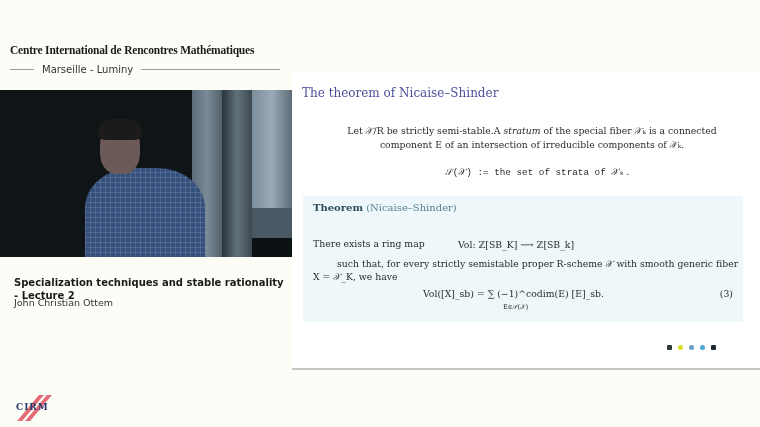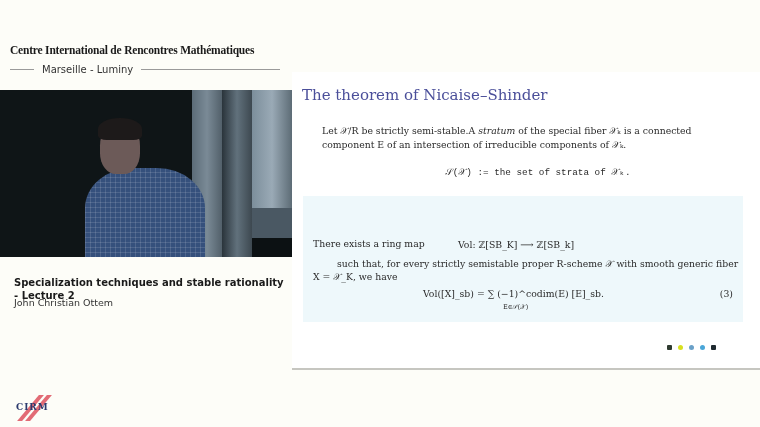--- a/index.html
+++ b/index.html
@@ -55,25 +55,25 @@
     }
     .logo .stripe { position: absolute; width: 5px; height: 26px; background: #e26b75; transform: skewX(-40deg); top: -1px; }
     .logo .txt { position: absolute; left: 2px; top: 6px; font-family: "DejaVu Serif", serif; font-weight: bold; font-size: 9px; color: #2c3a6e; letter-spacing: 1px; }
 
     .slide {
       position: absolute; left: 292px; top: 72px; width: 468px; height: 296px;
       background: #ffffff;
     }
     .slide-title {
       position: absolute; left: 10px; top: 14px;
-      font-family: "DejaVu Serif", serif; font-size: 15px; color: #4b4f9a;
+      font-family: "DejaVu Serif", serif; font-size: 12px; color: #4b4f9a;
     }
     .para {
       position: absolute; left: 30px; top: 52px; width: 420px;
-      font-family: "DejaVu Serif", serif; font-size: 9.3px; line-height: 14px; color: #2a2a2a;
+      font-family: "DejaVu Serif", serif; font-size: 9.3px; line-height: 14px; color: #2a2a2a; text-align: center;
     }
     .para i { font-style: italic; }
     .def {
       position: absolute; left: 0; width: 492px; top: 94px; text-align: center;
       font-family: Liberation Mono, monospace; font-size: 9.3px; color: #2a2a2a;
     }
     .thm-box {
       position: absolute; left: 11px; top: 124px; width: 440px; height: 126px;
       background: #eef8fb;
     }
@@ -127,20 +127,24 @@
 </div>
 
 <div class="slide">
   <div class="slide-title">The theorem of Nicaise–Shinder</div>
   <div class="para">
     <span>Let 𝒳/R be strictly semi-stable.A </span><i>stratum</i><span> of the special fiber 𝒳ₖ is a connected component E of an intersection of irreducible components of 𝒳ₖ.</span>
   </div>
   <div class="def">𝒮(𝒳) := the set of strata of 𝒳ₖ.</div>
 
   <div class="thm-box">
+    <div class="thm-head">
+      <b>Theorem</b>
+      <span>(Nicaise–Shinder)</span>
+    </div>
     <div class="thm-line" style="left:10px; top:42px;">There exists a ring map</div>
     <div class="thm-line" style="left:155px; top:43px;text-align:right;">Vol: ℤ[SB_K] ⟶ ℤ[SB_k]</div>
     <div class="thm-line" style="left:10px; top:62px;margin-left:24px;">such that, for every strictly semistable proper R-scheme 𝒳 with smooth generic fiber</div>
     <div class="thm-line" style="left:10px; top:75px;">X = 𝒳_K, we have</div>
     <div class="thm-line" style="left:120px; top:92px;">Vol([X]_sb) = ∑ (−1)^codim(E) [E]_sb.</div>
     <div class="sumsub">E∈𝒮(𝒳)</div>
     <div class="eqnum">(3)</div>
   </div>
 </div>
 

